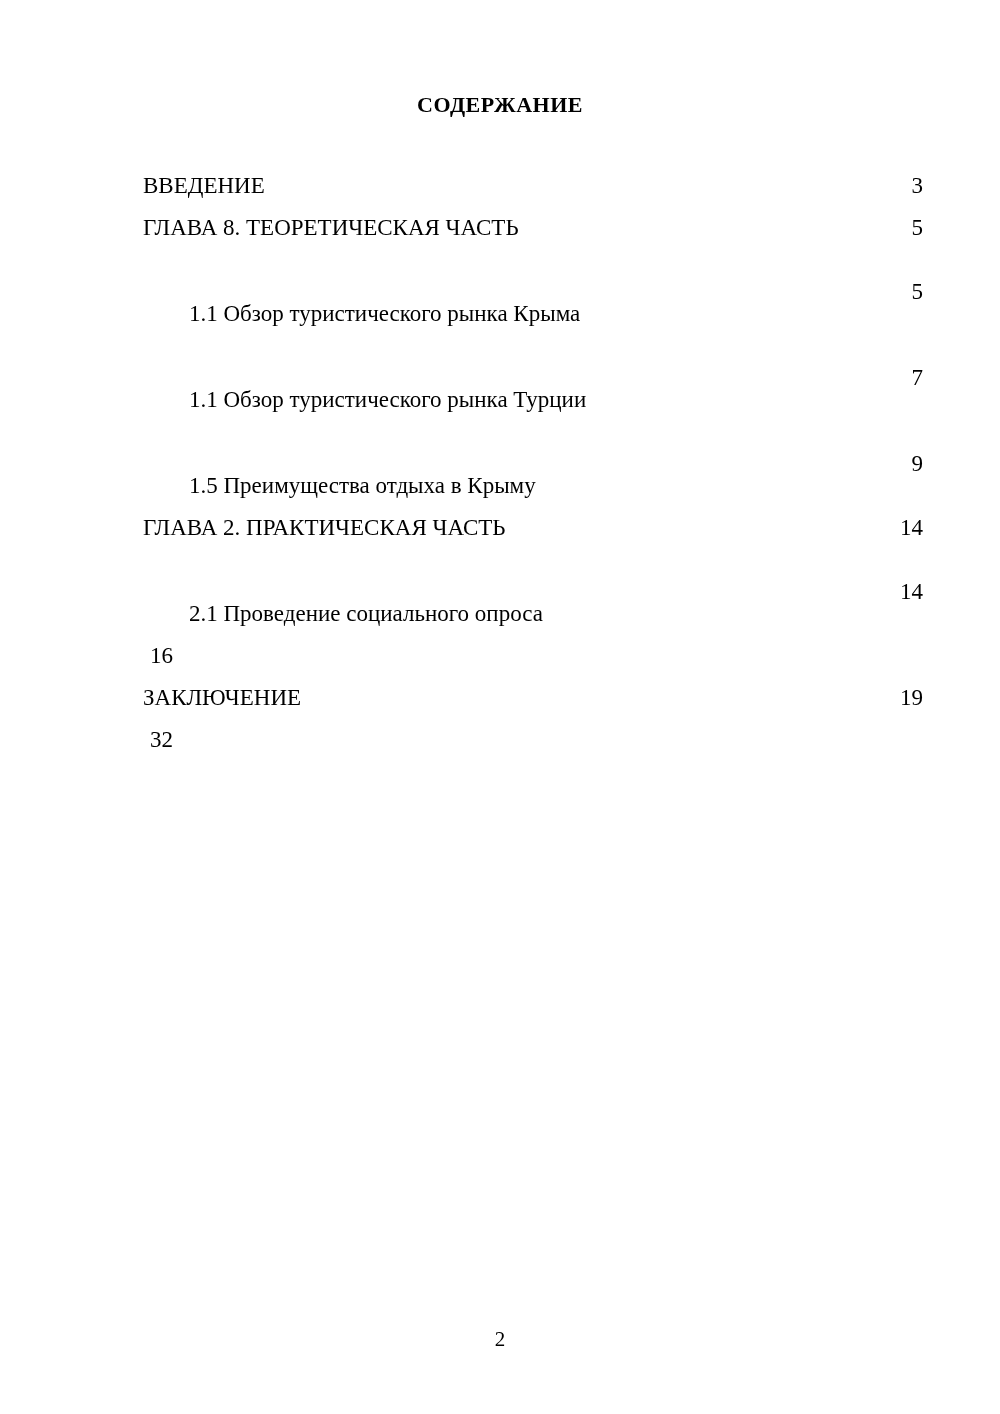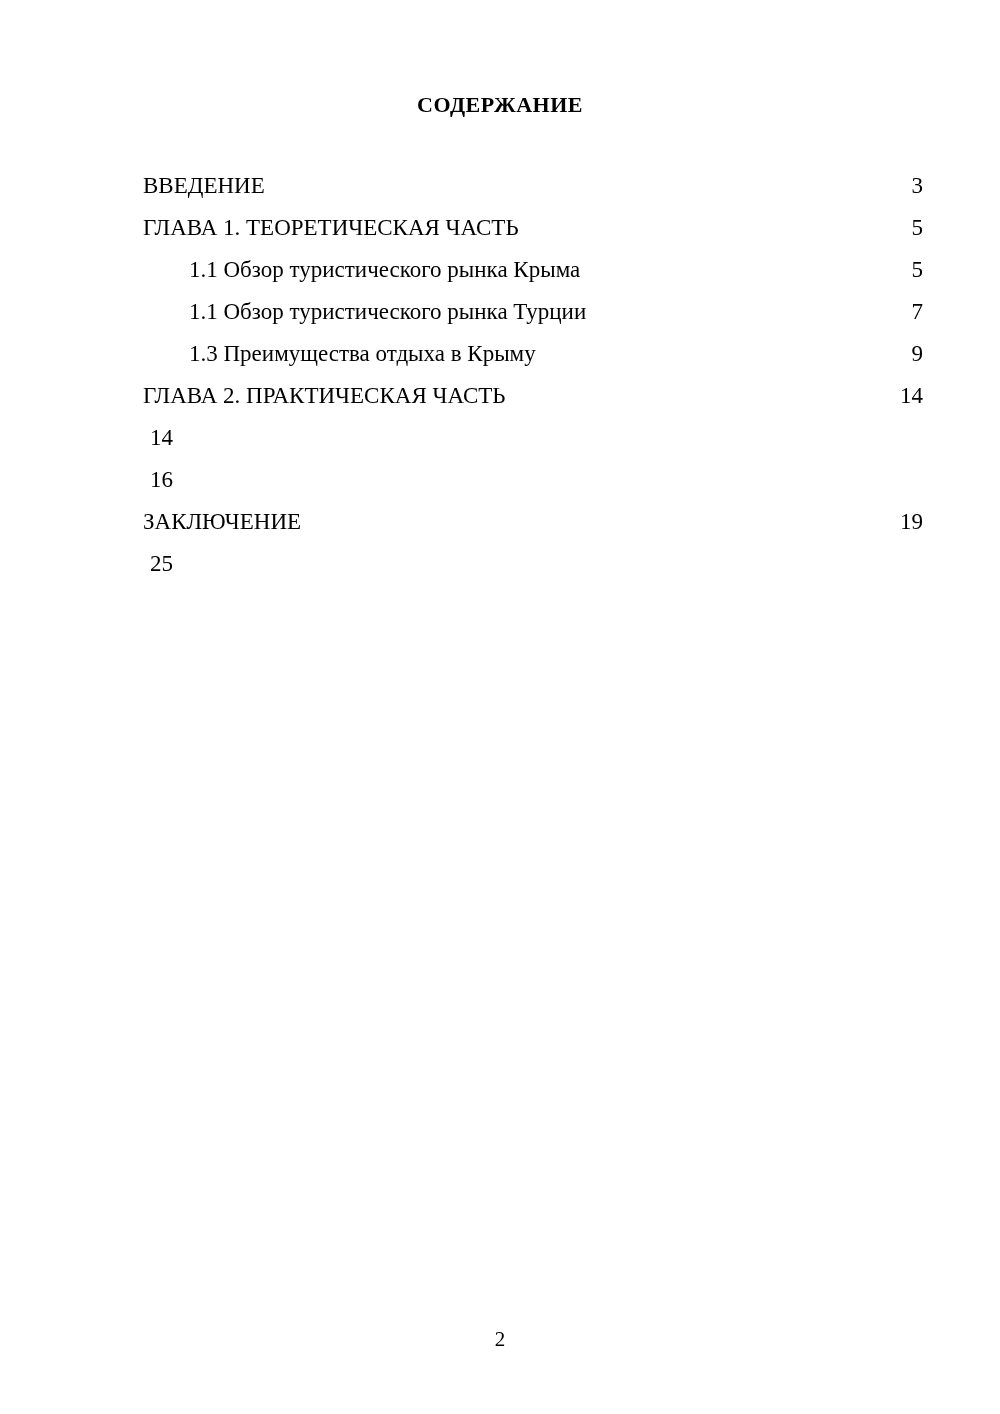--- a/index.html
+++ b/index.html
@@ -50,20 +50,21 @@
   .toc-row .label {
     display: block;
   }
   .toc-row .page-num {
     display: block;
     text-align: right;
     min-width: 30px;
   }
   .toc-row.level-2 .label {
     padding-left: 46px;
+    margin-top: 44px;
   }
   .footer-page {
     position: absolute;
     top: 1327px;
     left: 0;
     width: 1000px;
     text-align: center;
     font-size: 21px;
   }
 </style>
@@ -73,49 +74,50 @@
 <div class="page">
 
   <div class="doc-title">СОДЕРЖАНИЕ</div>
 
   <div class="toc">
       <div class="toc-row level-1">
         <span class="label">ВВЕДЕНИЕ</span>
         <span class="page-num">3</span>
       </div>
       <div class="toc-row level-1">
-        <span class="label">ГЛАВА 1. ТЕОРЕТИЧЕСКАЯ ЧАСТЬ</span>
+        <span class="label">ГЛАВА 8. ТЕОРЕТИЧЕСКАЯ ЧАСТЬ</span>
         <span class="page-num">5</span>
       </div>
       <div class="toc-row level-2">
         <span class="label">1.1 Обзор туристического рынка Крыма</span>
         <span class="page-num">5</span>
       </div>
       <div class="toc-row level-2">
         <span class="label">1.1 Обзор туристического рынка Турции</span>
         <span class="page-num">7</span>
       </div>
       <div class="toc-row level-2">
-        <span class="label">1.3 Преимущества отдыха в Крыму</span>
+        <span class="label">1.5 Преимущества отдыха в Крыму</span>
         <span class="page-num">9</span>
       </div>
       <div class="toc-row level-1">
         <span class="label">ГЛАВА 2. ПРАКТИЧЕСКАЯ ЧАСТЬ</span>
         <span class="page-num">14</span>
       </div>
       <div class="toc-row level-2">
+        <span class="label">2.1 Проведение социального опроса</span>
         <span class="page-num">14</span>
       </div>
       <div class="toc-row level-2">
         <span class="page-num">16</span>
       </div>
       <div class="toc-row level-1">
         <span class="label">ЗАКЛЮЧЕНИЕ</span>
         <span class="page-num">19</span>
       </div>
       <div class="toc-row level-1">
-        <span class="page-num">25</span>
+        <span class="page-num">32</span>
       </div>
     </div>
 
   <div class="footer-page">2</div>
 
 </div>
 
 </body></html>

